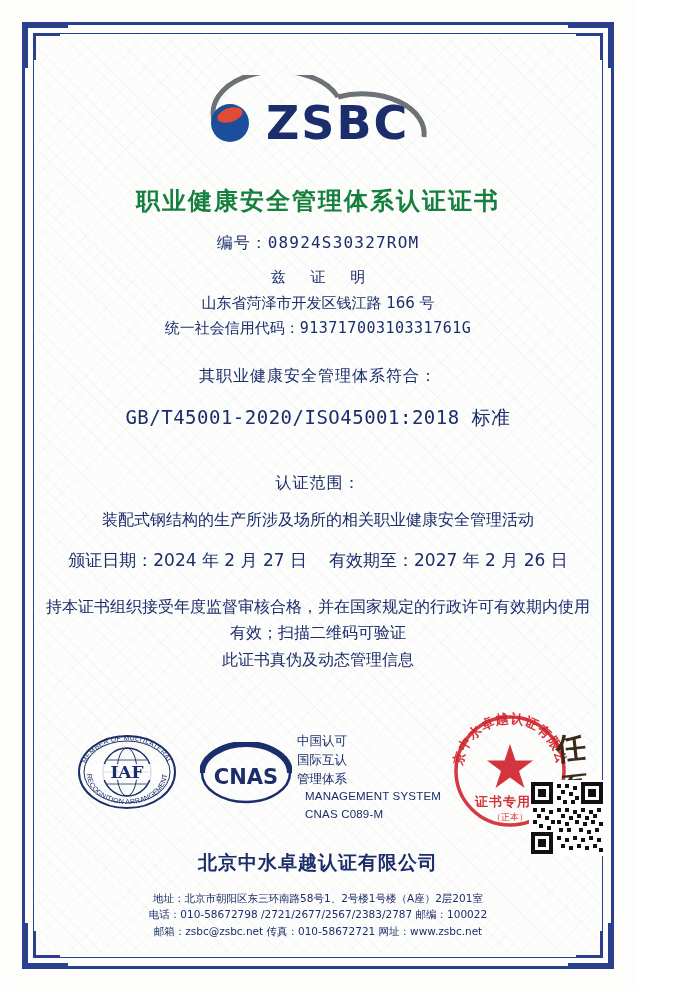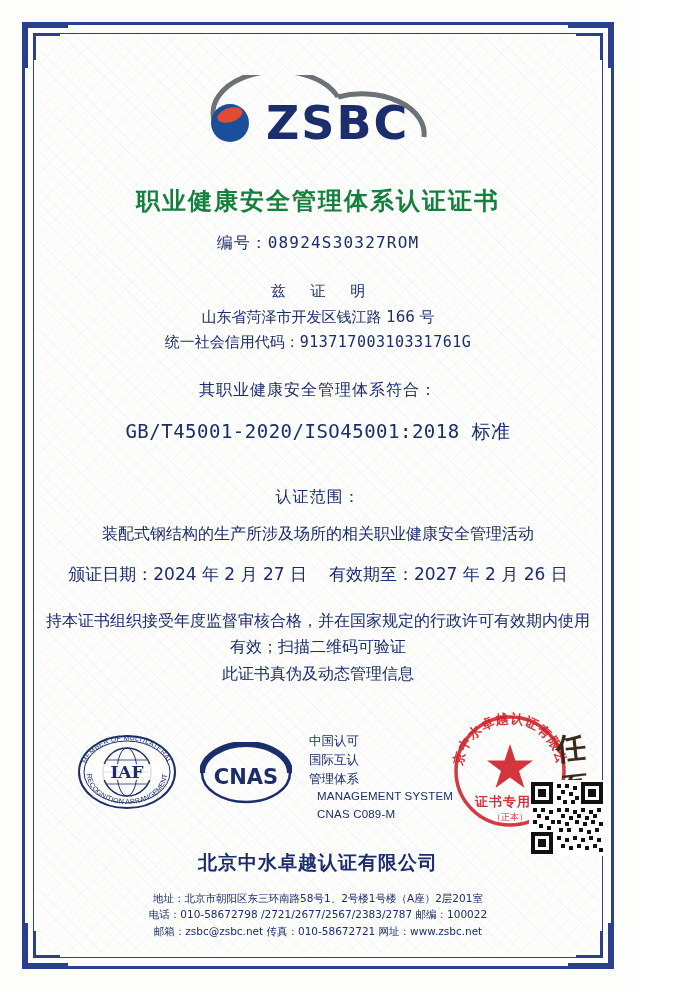--- a/index.html
+++ b/index.html
@@ -123,21 +123,21 @@
     font-size: 16px;
     letter-spacing: 1px;
     font-family: "DejaVu Sans", "Liberation Sans", sans-serif;
   }
   .cert-number .num {
     font-family: "DejaVu Sans Mono", "Liberation Mono", monospace;
     letter-spacing: 1.2px;
   }
 
   .hereby {
-    margin-top: 28px;
+    margin-top: 14px;
     font-size: 15px;
     letter-spacing: 10px;
     text-indent: 10px;
     font-family: "DejaVu Sans", "Liberation Sans", sans-serif;
   }
 
   .company {
     margin-top: 12px;
     font-size: 27px;
     font-weight: bold;
@@ -224,21 +224,20 @@
   }
   .cnas-text {
     position: absolute;
     left: 252px;
     top: 14px;
     text-align: left;
     font-size: 12.5px;
     line-height: 1.5;
     color: #1b2d6b;
     font-family: "DejaVu Sans", "Liberation Sans", sans-serif;
-    margin-left: 12px;
   }
   .cnas-text .en {
     font-family: "Liberation Sans", sans-serif;
     font-size: 11.5px;
     letter-spacing: 0.2px;
     padding-left: 8px;
   }
 
   .seal {
     position: absolute;

